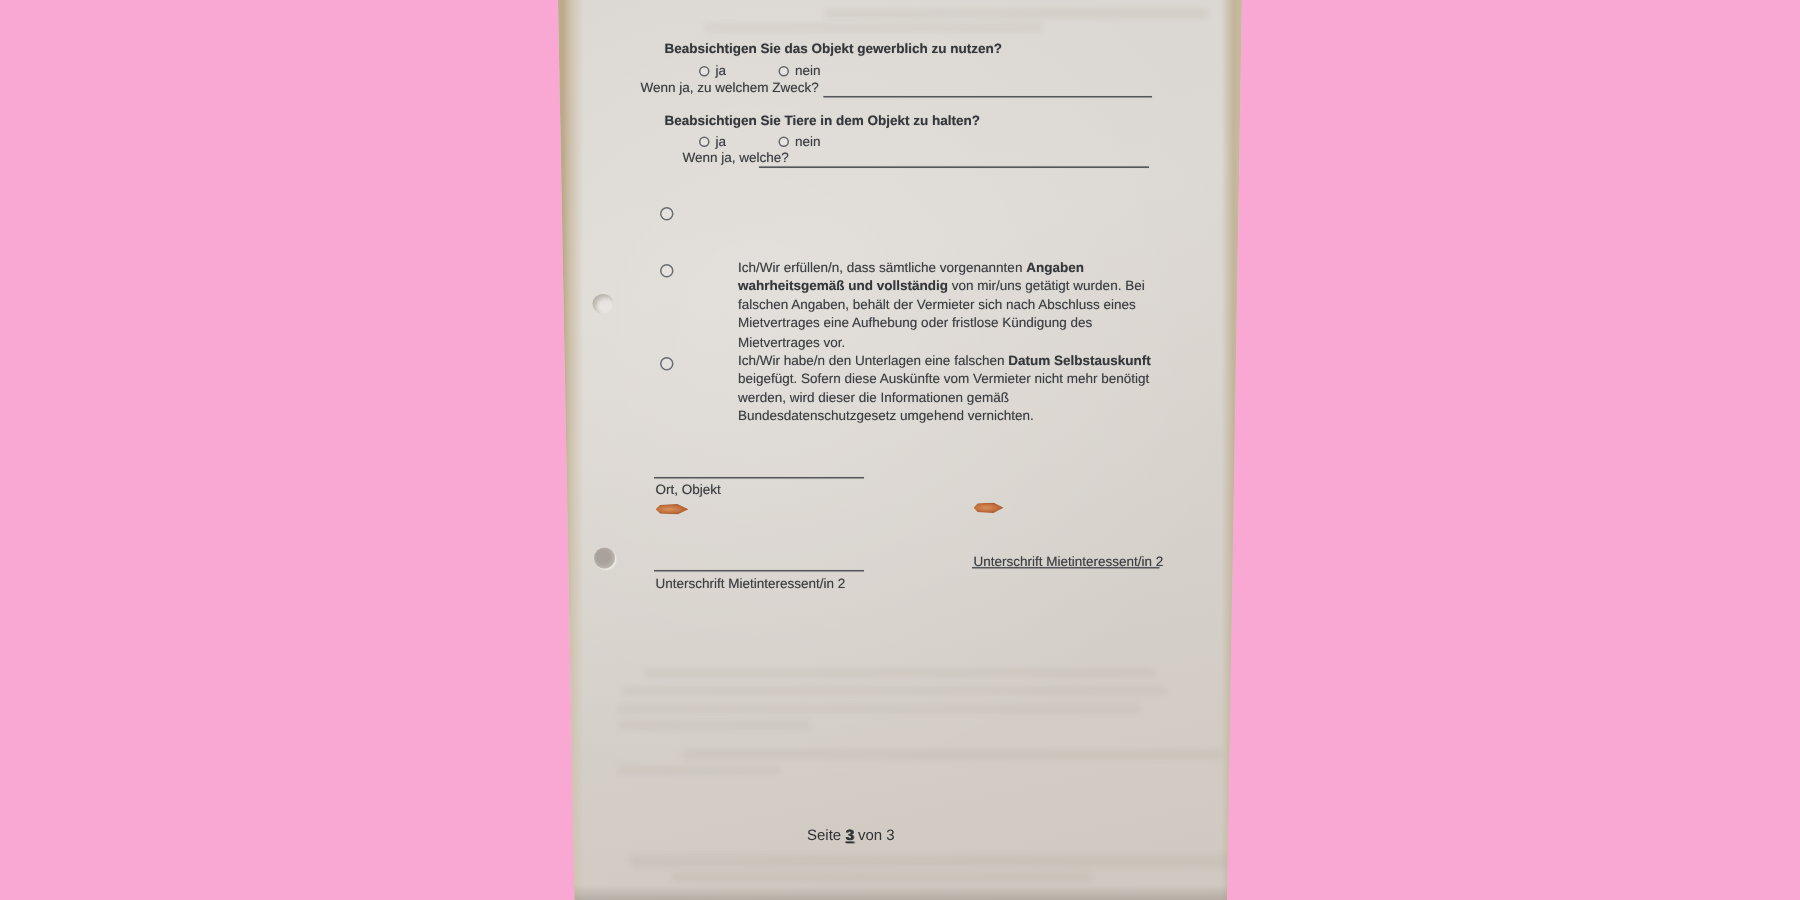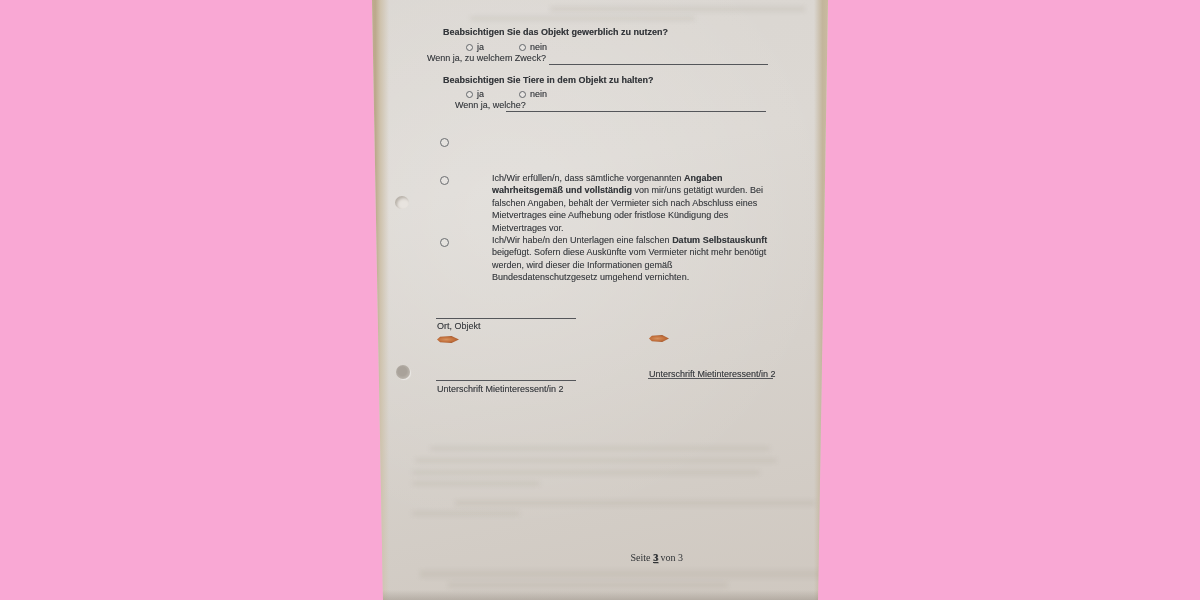--- a/index.html
+++ b/index.html
@@ -60,21 +60,21 @@
     box-shadow: inset 2px 2px 3px rgba(125,115,102,0.45);
   }
   .hole-bottom {
     left:28px; top:365px; width:14px; height:14px;
     background: radial-gradient(circle at 45% 45%, #a9a29a 0%, #a9a29a 40%, #beb8b0 75%, #d0cac3 100%);
     box-shadow: 1px 1px 1px rgba(255,255,255,0.5);
   }
 
   .smudge { position:absolute; background:rgba(148,138,124,0.12); filter:blur(2px); border-radius:2px; }
 
-  .footer { font-family:Liberation Serif, serif; font-size:10px; color:#2f3235; text-align:right; white-space:nowrap; }
+  .footer { font-family:Liberation Sans, sans-serif; font-size:10px; color:#2f3235; text-align:left; white-space:nowrap; }
   .pageno { font-weight:600; text-shadow:0.8px 0.3px 0 rgba(47,50,53,0.8); text-decoration:underline; text-underline-offset:1px; }
 </style>
 </head>
 <body>
 
 <div class="stage">
   <div class="paper">
     <div class="edge-left"></div>
     <div class="edge-right"></div>
 

